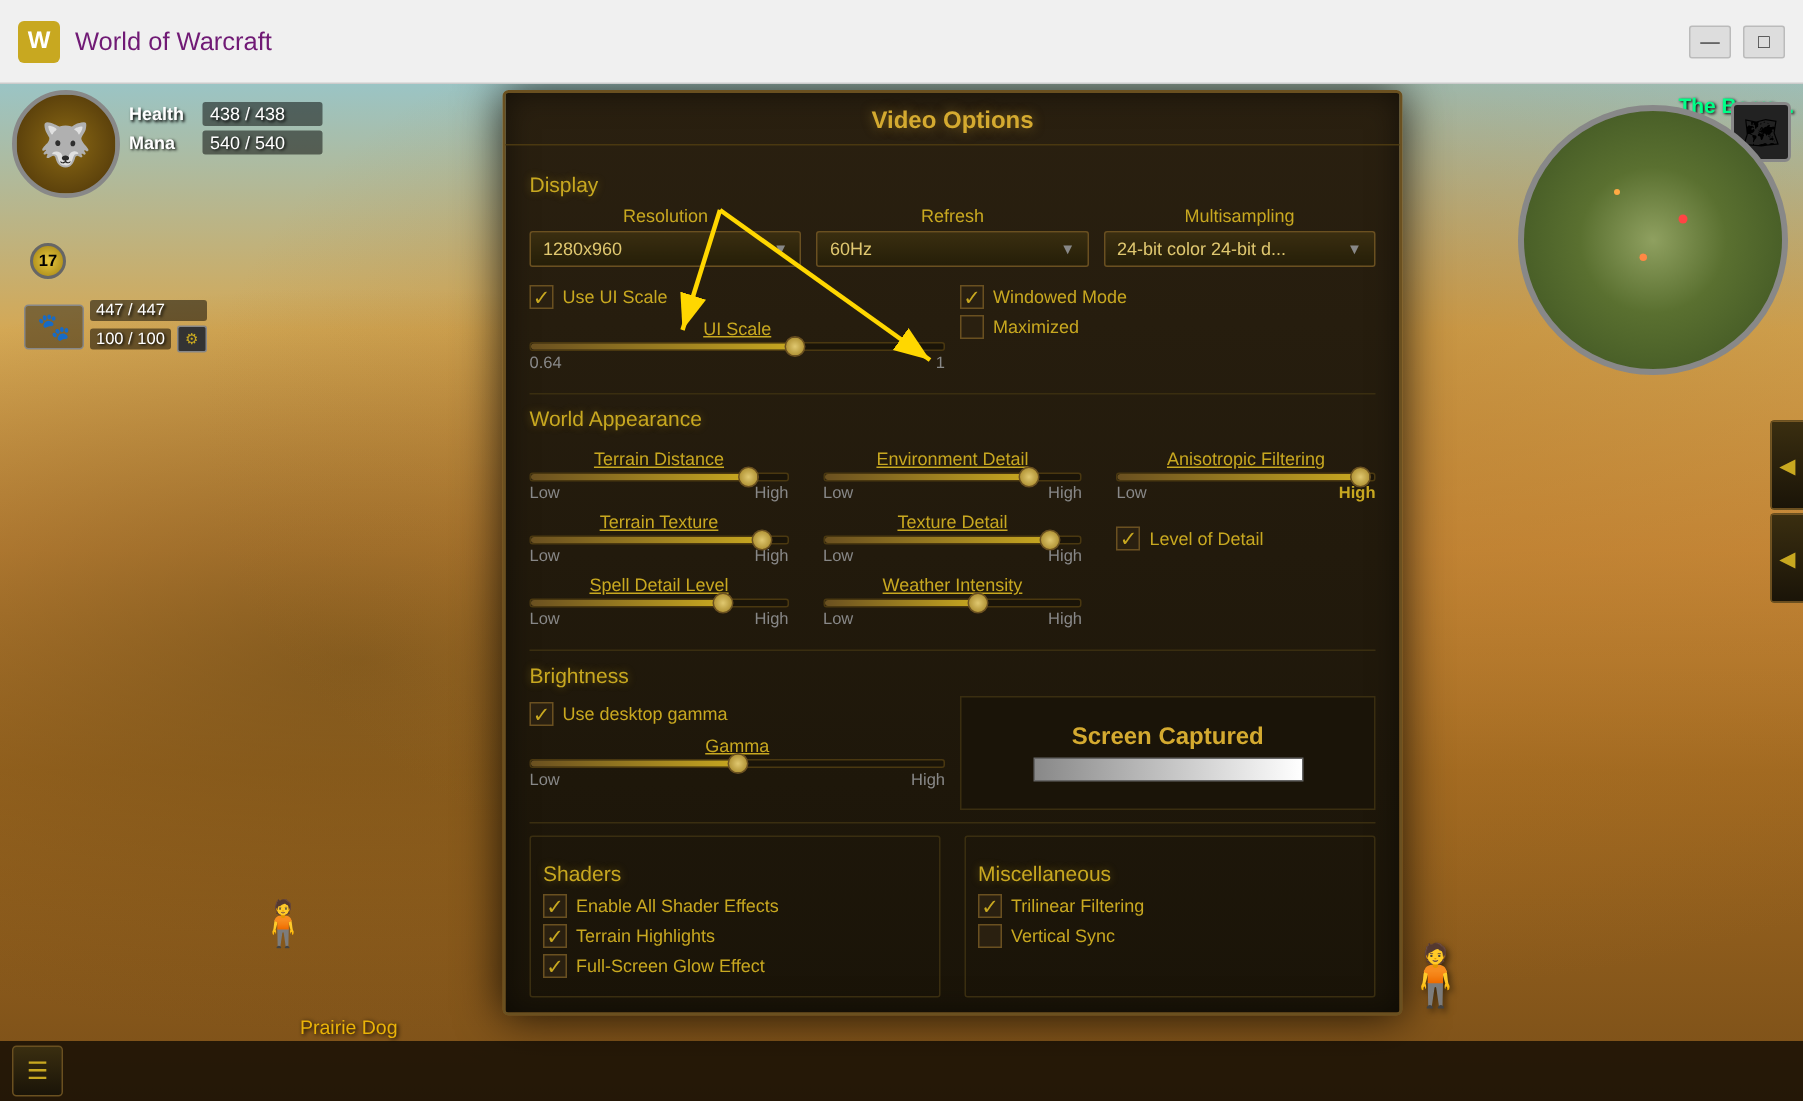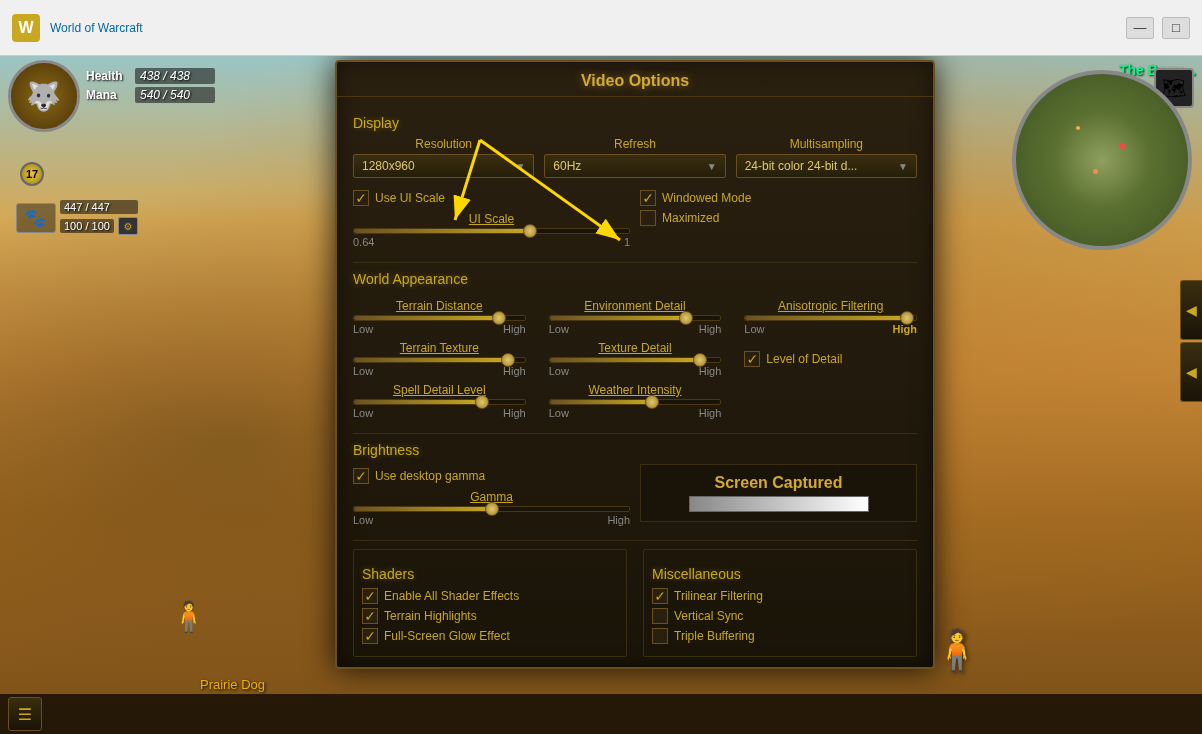--- a/index.html
+++ b/index.html
@@ -50,22 +50,22 @@
       border-radius: 4px;
       display: flex;
       align-items: center;
       justify-content: center;
       font-size: 16px;
       font-weight: bold;
       color: #fff;
       flex-shrink: 0;
     }
     .titlebar-title {
-      font-size: 12px;
-      color: #0369a1;
+      font-size: 17px;
+      color: #701a75;
       flex: 1;
     }
     .titlebar-controls {
       display: flex;
       gap: 8px;
     }
     .titlebar-btn {
       width: 28px;
       height: 22px;
       background: #ddd;
@@ -122,21 +122,20 @@
       font-weight: bold;
     }
     .bar-value {
       color: #fff;
       font-size: 12px;
       text-shadow: 1px 1px 2px #000;
       background: rgba(0,0,0,0.5);
       padding: 1px 5px;
       border-radius: 2px;
       min-width: 80px;
-      font-style: italic;
     }
     .level-badge {
       position: absolute;
       top: 102px;
       left: 12px;
       width: 24px;
       height: 24px;
       background: radial-gradient(circle, #e8c840 0%, #a08010 100%);
       border: 2px solid #666;
       border-radius: 50%;
@@ -735,21 +734,21 @@
             <div class="slider-thumb" style="left:50%;"></div>
           </div>
           <div class="slider-labels">
             <span>Low</span>
             <span>High</span>
           </div>
         </div>
       </div>
       <div>
 
-        <div style="background:#1a1408;border:1px solid #3a2e10;height:58px;display:flex;flex-direction:column;align-items:center;justify-content:center;gap:4px;">
+        <div style="background:#1a1408;border:1px solid #3a2e10;height:76px;display:flex;flex-direction:column;align-items:center;justify-content:center;gap:4px;">
           <span style="color:#d4aa30;font-size:16px;font-weight:bold;">Screen Captured</span>
           <div style="width:180px;height:16px;background:linear-gradient(90deg,#888 0%,#fff 100%);border:1px solid #666;"></div>
         </div>
       </div>
     </div>
 
     <hr class="divider">
 
     <div class="bottom-2col">
       <div class="shaders-section">
@@ -778,24 +777,20 @@
         <div class="checkbox-row">
           <div class="checkbox-box">
             <span class="checkbox-checked">✓</span>
           </div>
           <span class="checkbox-label">Trilinear Filtering</span>
         </div>
         <div class="checkbox-row">
           <div class="checkbox-box"></div>
           <span class="checkbox-label">Vertical Sync</span>
         </div>
-        <div class="checkbox-row">
-          <div class="checkbox-box"></div>
-          <span class="checkbox-label">Triple Buffering</span>
-        </div>
       </div>
     </div>
 
   </div>
 </div>
 
 <div class="bottom-bar">
   <div class="actionbar-btn">☰</div>
 </div>
 

